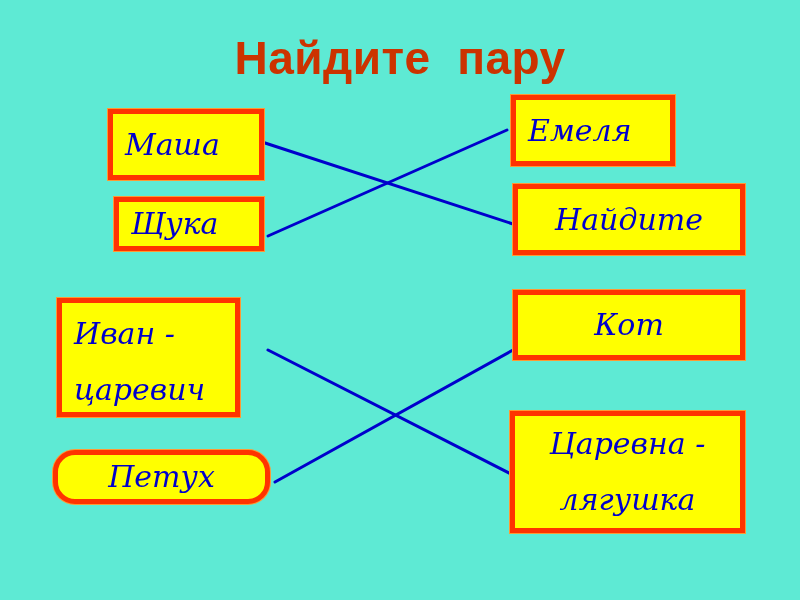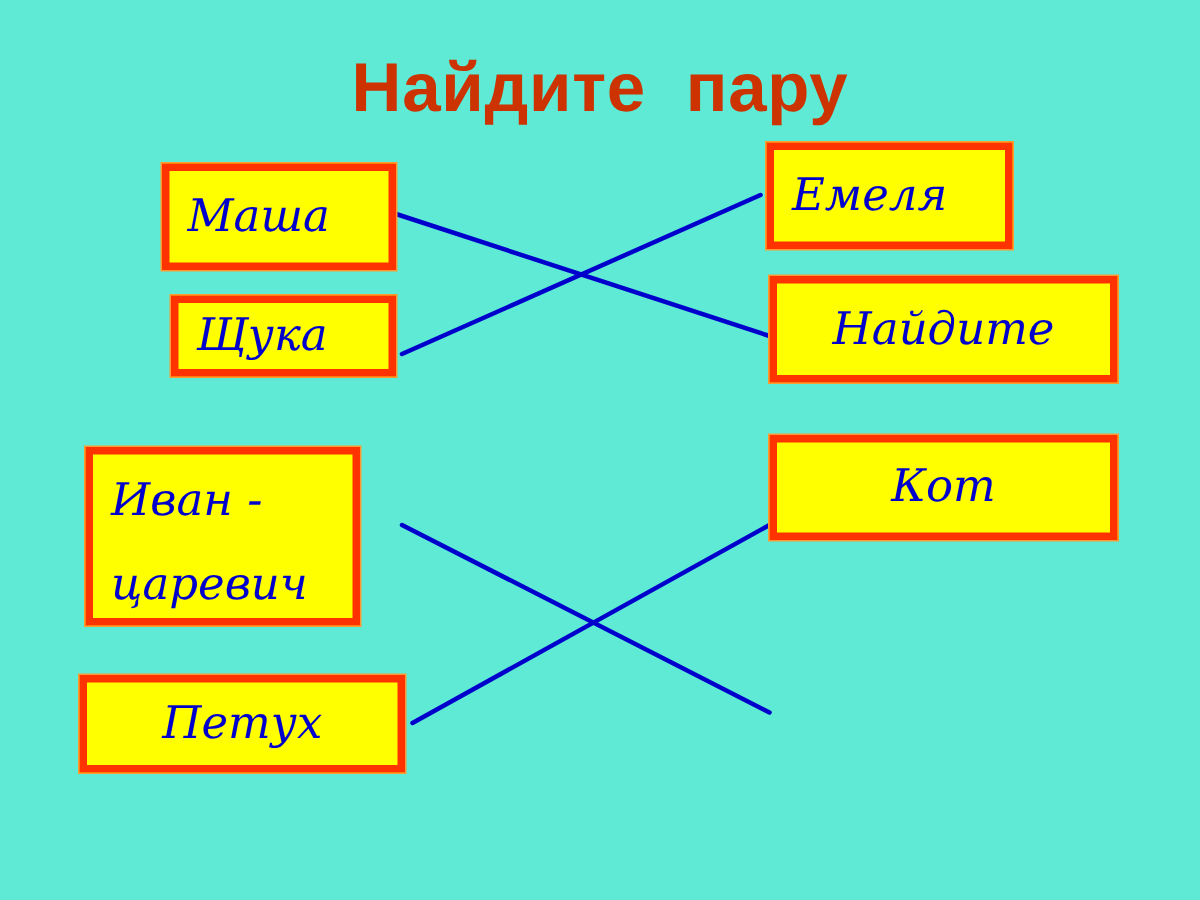--- a/index.html
+++ b/index.html
@@ -29,27 +29,31 @@
   <div class="card left-align" style="left:108px; top:109px; width:156px; height:71px;">
     <span class="txt">Маша</span>
   </div>
   <div class="card left-align" style="left:114px; top:197px; width:150px; height:54px;">
     <span class="txt">Щука</span>
   </div>
   <div class="card left-align" style="left:57px; top:298px; width:183px; height:119px; align-items:flex-start; padding-top:3px;">
     <span class="txt">Иван -
 царевич</span>
   </div>
-  <div class="card center-align" style="left:53px; top:450px; width:217px; height:65px;">
+  <div class="card center-align" style="left:53px; top:450px; width:217px; height:54px;border-radius:22px;">
     <span class="txt">Петух</span>
   </div>
 
   <div class="card left-align" style="left:511px; top:95px; width:164px; height:71px;">
     <span class="txt">Емеля</span>
   </div>
   <div class="card center-align" style="left:513px; top:184px; width:232px; height:71px;">
     <span class="txt">Найдите</span>
   </div>
   <div class="card center-align" style="left:513px; top:290px; width:232px; height:70px;">
     <span class="txt">Кот</span>
   </div>
+  <div class="card center-align" style="left:510px; top:411px; width:235px; height:122px;">
+    <span class="txt">Царевна -
+лягушка</span>
+  </div>
 
 </div>
 
 </body></html>

